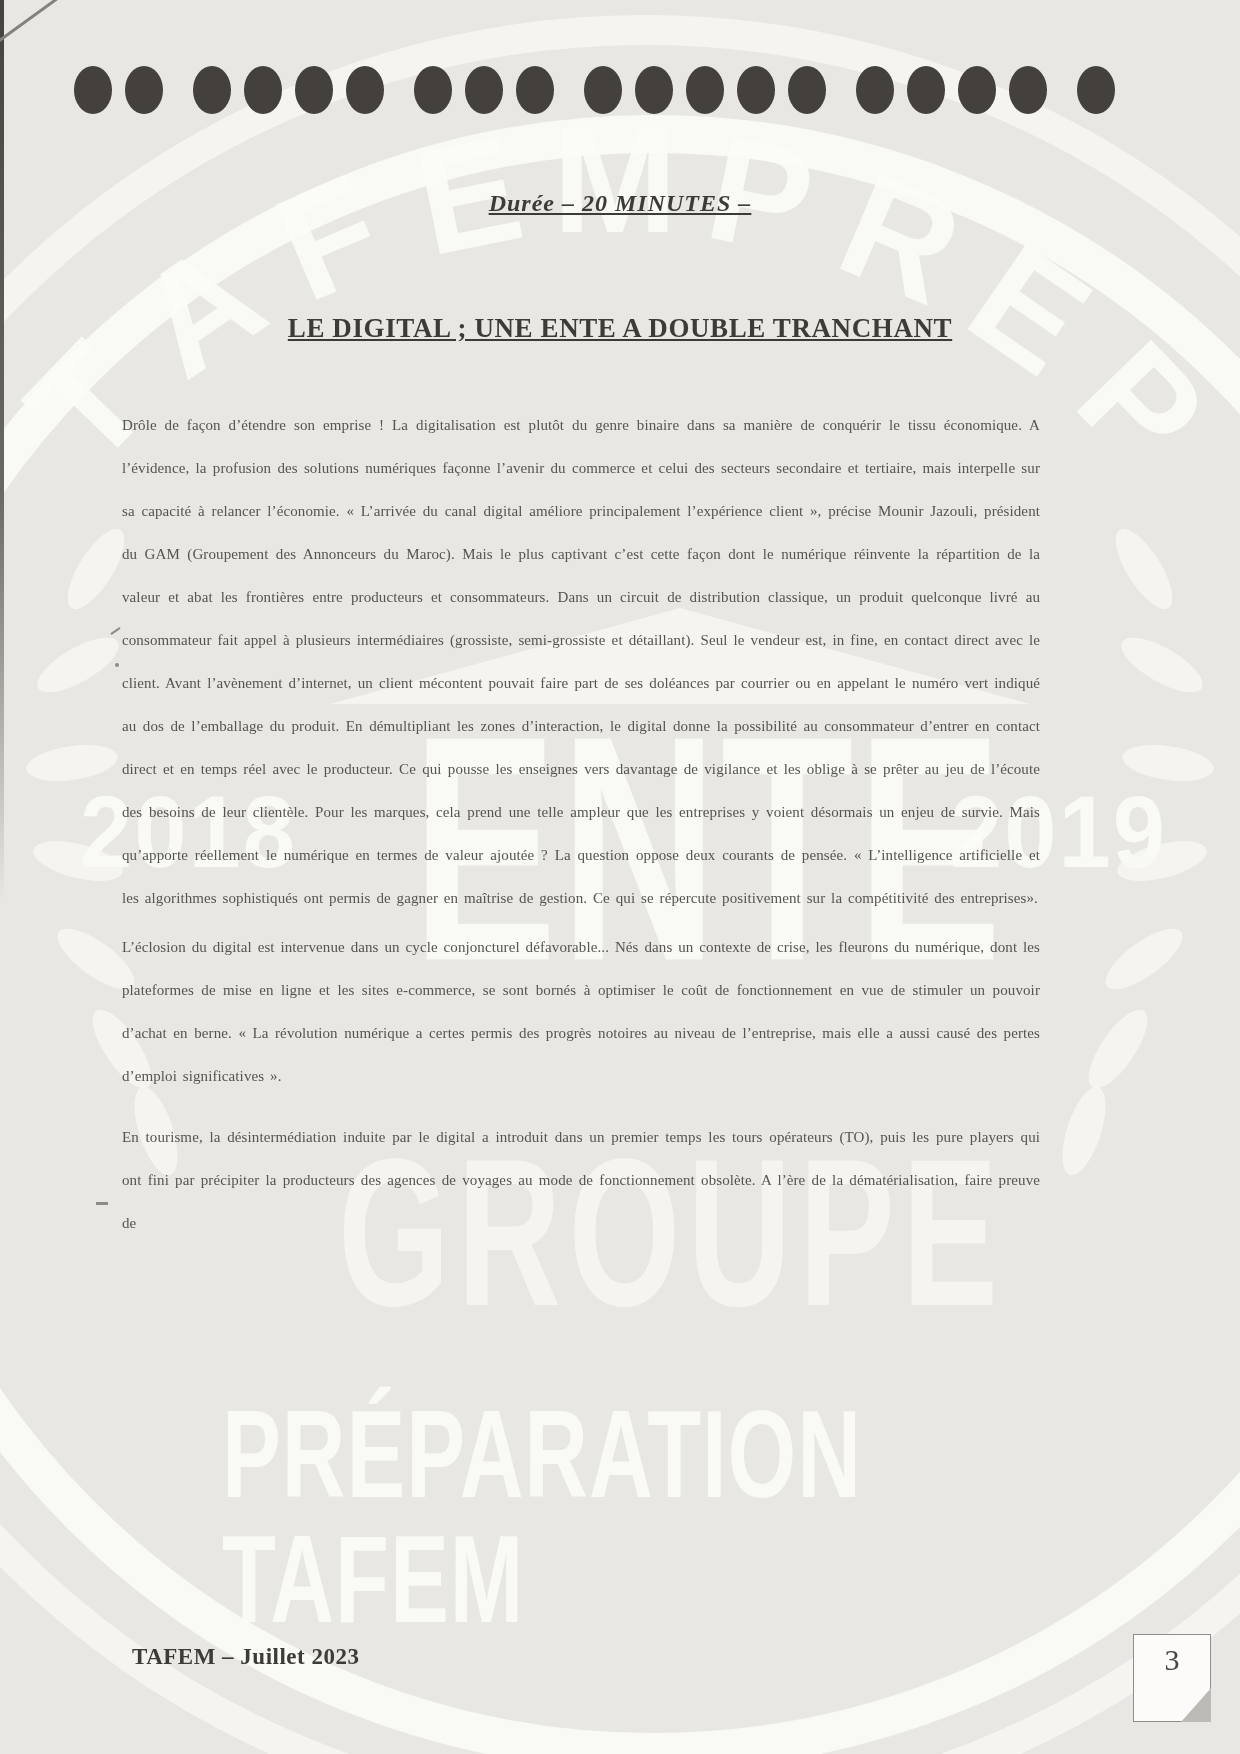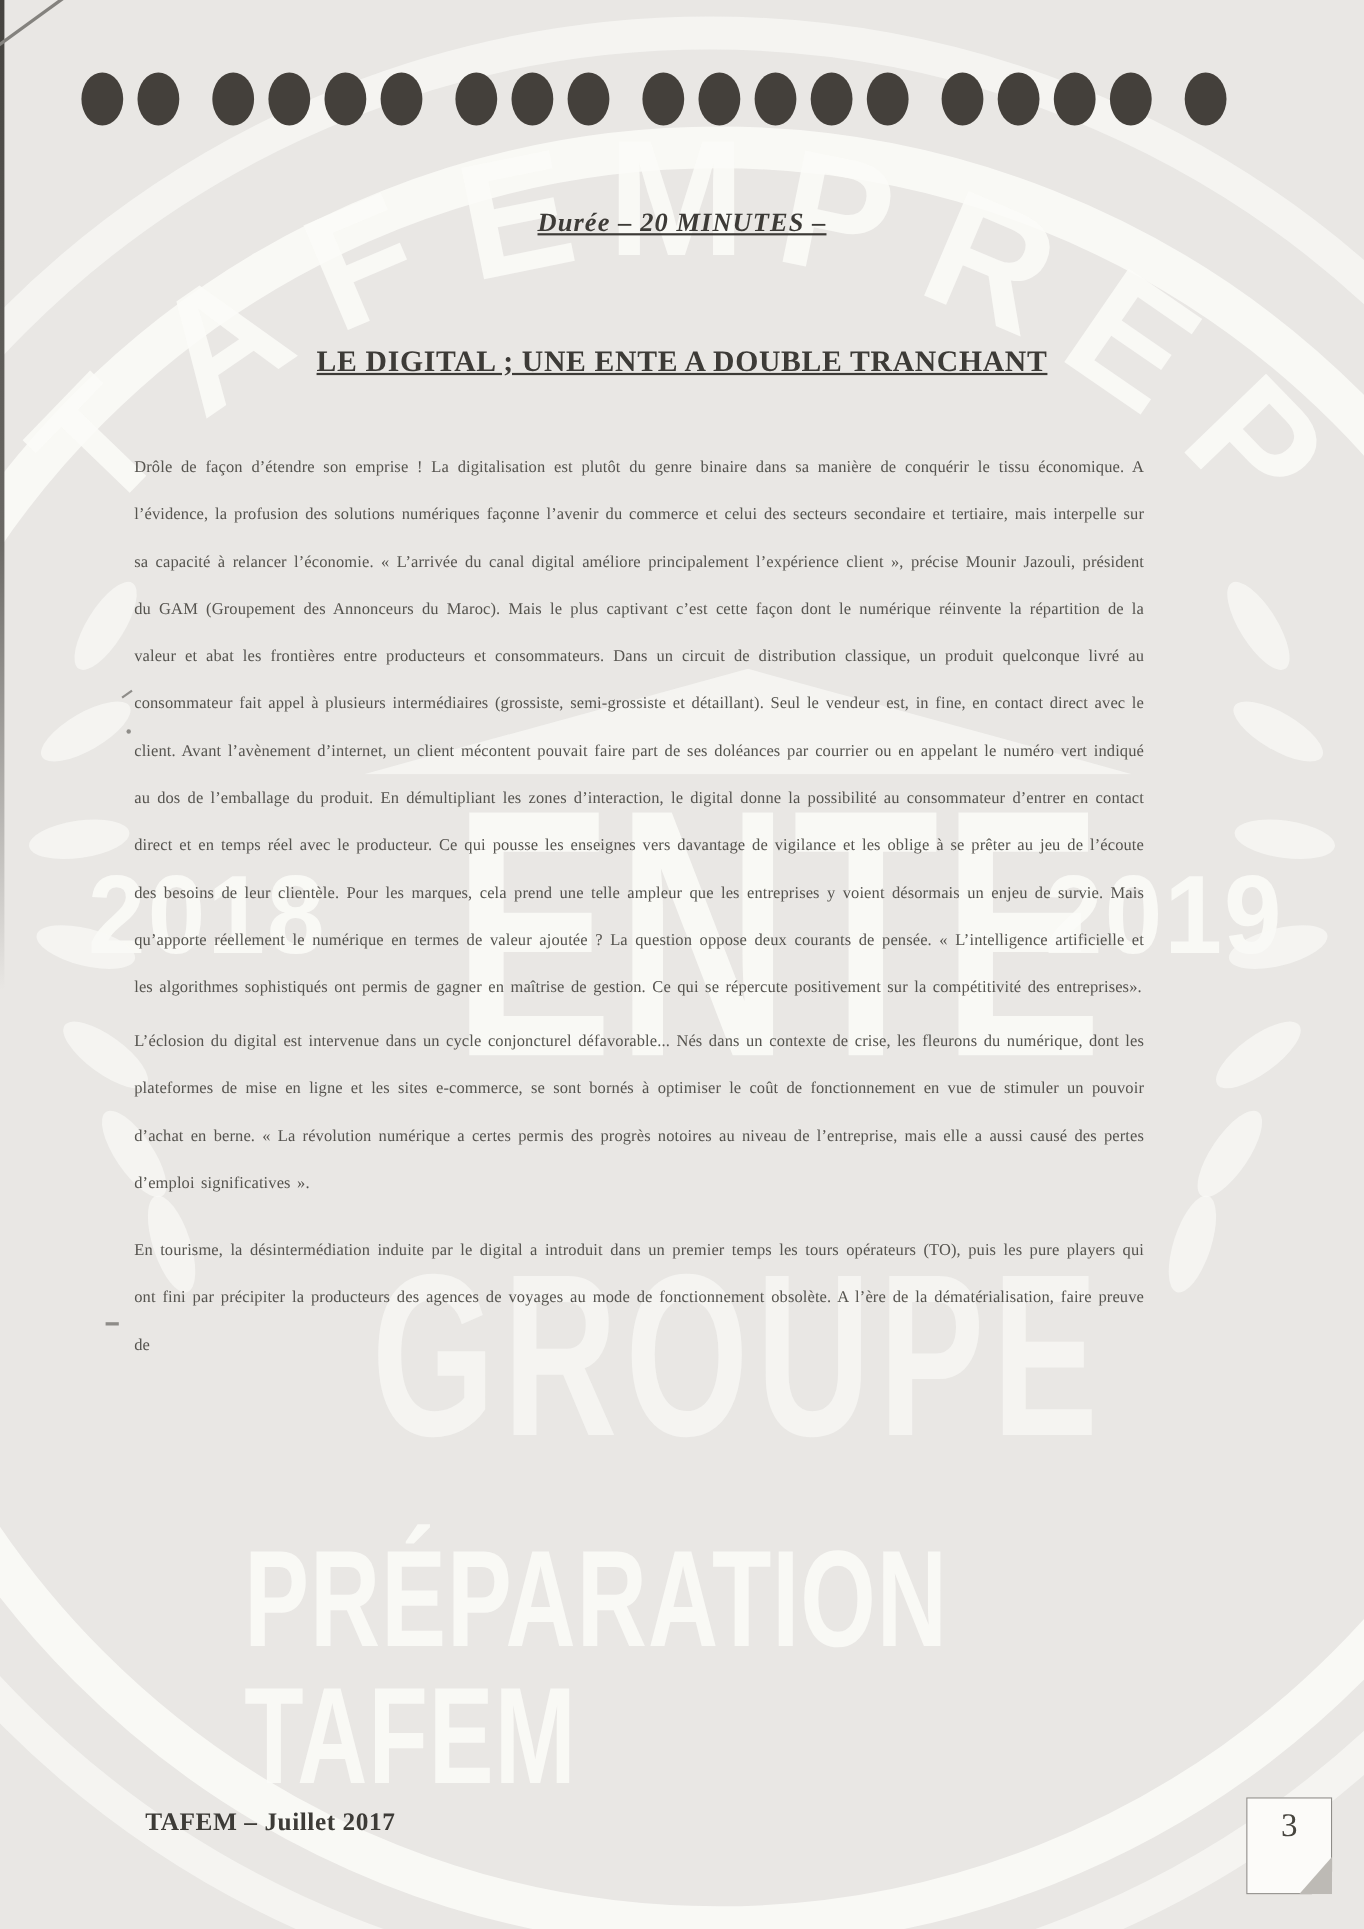--- a/index.html
+++ b/index.html
@@ -201,21 +201,21 @@
   <main class="body-text">
     <p>Drôle de façon d’étendre son emprise ! La digitalisation est plutôt du genre binaire dans sa manière de conquérir le tissu économique. A l’évidence, la profusion des solutions numériques façonne l’avenir du commerce et celui des secteurs secondaire et tertiaire, mais interpelle sur sa capacité à relancer l’économie. « L’arrivée du canal digital améliore principalement l’expérience client », précise Mounir Jazouli, président du GAM (Groupement des Annonceurs du Maroc). Mais le plus captivant c’est cette façon dont le numérique réinvente la répartition de la valeur et abat les frontières entre producteurs et consommateurs. Dans un circuit de distribution classique, un produit quelconque livré au consommateur fait appel à plusieurs intermédiaires (grossiste, semi-grossiste et détaillant). Seul le vendeur est, in fine, en contact direct avec le client. Avant l’avènement d’internet, un client mécontent pouvait faire part de ses doléances par courrier ou en appelant le numéro vert indiqué au dos de l’emballage du produit. En démultipliant les zones d’interaction, le digital donne la possibilité au consommateur d’entrer en contact direct et en temps réel avec le producteur. Ce qui pousse les enseignes vers davantage de vigilance et les oblige à se prêter au jeu de l’écoute des besoins de leur clientèle. Pour les marques, cela prend une telle ampleur que les entreprises y voient désormais un enjeu de survie. Mais qu’apporte réellement le numérique en termes de valeur ajoutée ? La question oppose deux courants de pensée. « L’intelligence artificielle et les algorithmes sophistiqués ont permis de gagner en maîtrise de gestion. Ce qui se répercute positivement sur la compétitivité des entreprises».</p>
     <p>L’éclosion du digital est intervenue dans un cycle conjoncturel défavorable... Nés dans un contexte de crise, les fleurons du numérique, dont les plateformes de mise en ligne et les sites e-commerce, se sont bornés à optimiser le coût de fonctionnement en vue de stimuler un pouvoir d’achat en berne. « La révolution numérique a certes permis des progrès notoires au niveau de l’entreprise, mais elle a aussi causé des pertes d’emploi significatives ».</p>
     <p class="last">En tourisme, la désintermédiation induite par le digital a introduit dans un premier temps les tours opérateurs (TO), puis les pure players qui ont fini par précipiter la producteurs des agences de voyages au mode de fonctionnement obsolète. A l’ère de la dématérialisation, faire preuve de</p>
   </main>
 
   <div class="mark tick"></div>
   <div class="mark dot1"></div>
   <div class="mark dash"></div>
 
-  <div class="footer-left">TAFEM – Juillet 2017</div>
+  <div class="footer-left">TAFEM – Juillet 2023</div>
   <div class="page-box">
     <span class="num">3</span>
     <div class="page-fold-cut"></div>
     <div class="page-fold"></div>
   </div>
 
   <div class="edge-left"></div>
   <div class="corner-diag"></div>
 
 </div>

